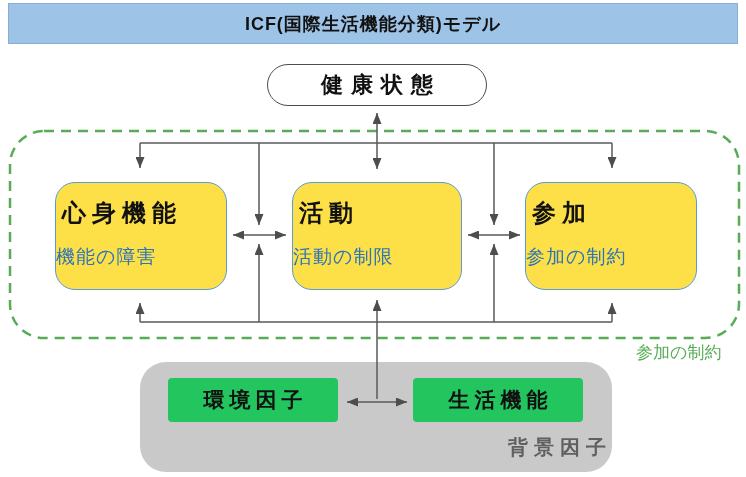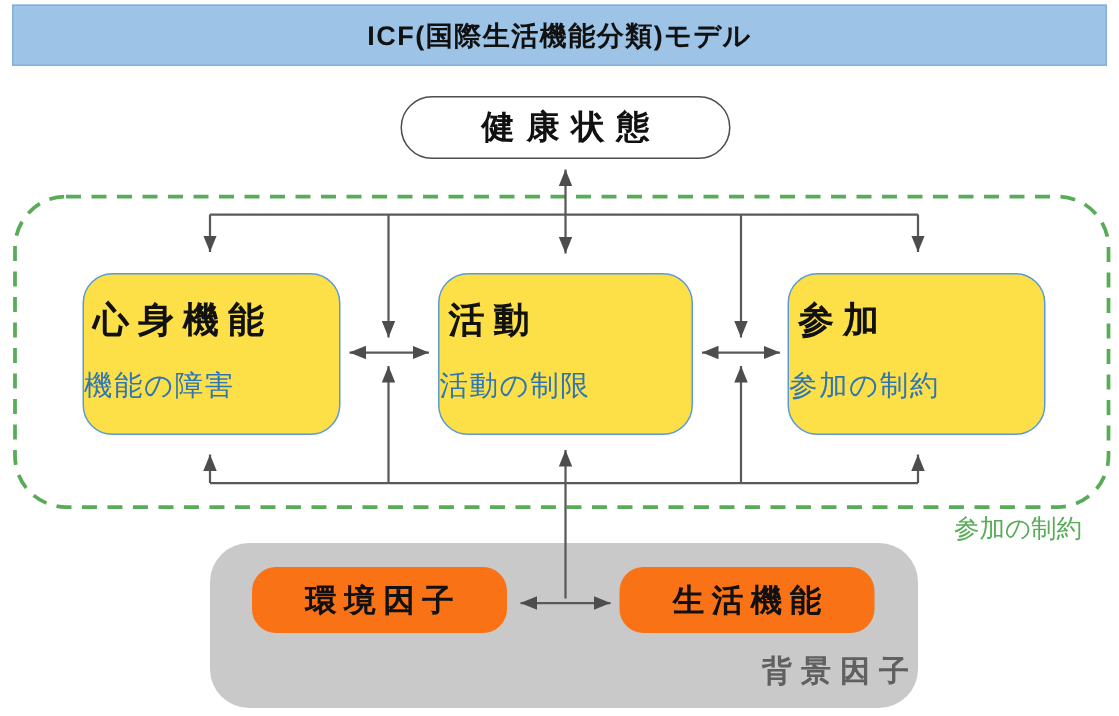--- a/index.html
+++ b/index.html
@@ -31,22 +31,22 @@
   .func-box .box-subtitle{font-size:19px;font-weight:normal;color:var(--subtitle-blue);letter-spacing:1px;}
   .fb1{left:55px;width:172px;}
   .fb2{left:292px;width:170px;}
   .fb3{left:525px;width:172px;}
 
   .life-label{position:absolute;left:636px;top:341px;font-size:17px;
     color:var(--green);z-index:3;}
 
   .bg-box{position:absolute;left:140px;top:362px;width:472px;height:110px;
     background:var(--gray-box);border-radius:26px;z-index:1;}
-  .factor-box{position:absolute;top:378px;width:170px;height:44px;background:#f97316;
-    border-radius:16px;display:flex;align-items:center;justify-content:center;z-index:3;}
+  .factor-box{position:absolute;top:378px;width:170px;height:44px;background:#22c55e;
+    border-radius:4px;display:flex;align-items:center;justify-content:center;z-index:3;}
   .factor-box .label{font-size:21px;font-weight:bold;color:#111;letter-spacing:5px;text-indent:5px;}
   .env{left:168px;} .per{left:413px;}
   .bg-label{position:absolute;left:140px;top:434px;width:472px;text-align:right;
     font-size:20px;font-weight:bold;color:var(--gray-text);letter-spacing:6px;text-indent:6px;z-index:3;}
 </style>
 </head>
 <body>
 
 <div class="canvas">
 

